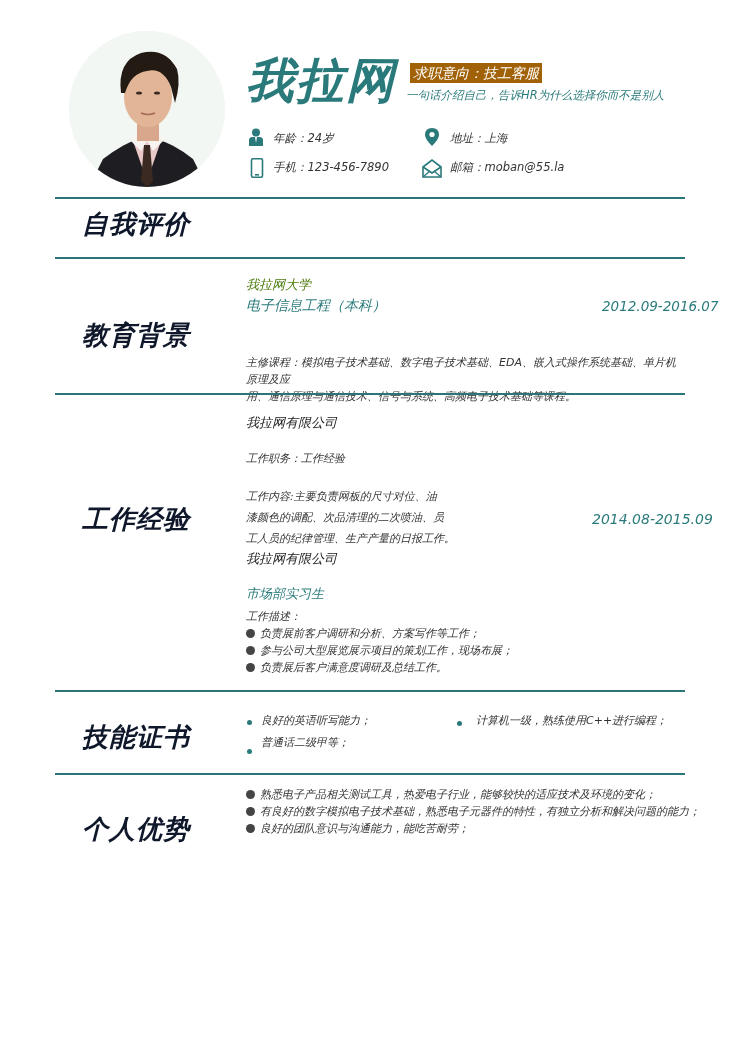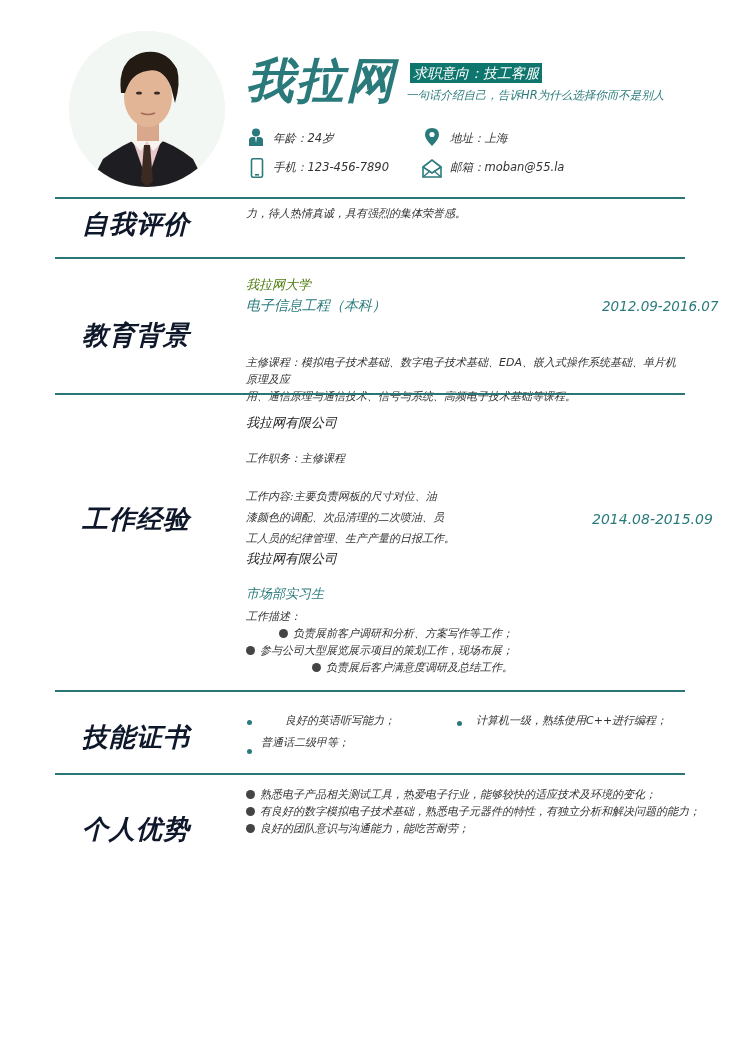--- a/index.html
+++ b/index.html
@@ -5,21 +5,21 @@
   * { margin: 0; padding: 0; box-sizing: border-box; }
   html, body { width: 750px; height: 1058px; background: #ffffff; overflow: hidden; }
   body { font-family: "DejaVu Sans", "Liberation Sans", sans-serif; color: #333; position: relative; }
   .abs { position: absolute; font-style: italic; }
   .teal { color: #2a7a7b; }
   .photo {
     left: 69px; top: 31px; width: 156px; height: 156px; border-radius: 50%;
     background: #f3f7f3; overflow: hidden;
   }
   .name { left: 246px; top: 50px; font-size: 48px; font-weight: bold; color: #2a7a7b; letter-spacing: 2px; line-height: 60px; }
-  .intent { left: 410px; top: 63px; background: #0f766e; color: #fff; font-size: 14px; padding: 1px 3px; line-height: 18px; }
+  .intent { left: 410px; top: 63px; background: #a16207; color: #fff; font-size: 14px; padding: 1px 3px; line-height: 18px; }
   .slogan { left: 406px; top: 88px; font-size: 11.5px; color: #2a7a7b; }
   .info { font-size: 11.5px; color: #333; }
   .icon { width: 16px; height: 18px; }
   .hr { left: 55px; width: 630px; height: 2px; background: #2a7575; }
   .sect-title { left: 82px; font-size: 26px; font-weight: bold; color: #0f172a; letter-spacing: 1px; }
   .body-text { font-size: 11px; color: #333; line-height: 17px; }
   .bullet-dot { display: inline-block; width: 9px; height: 9px; border-radius: 50%; background: #444; margin-right: 5px; vertical-align: -1px; }
   .small-dot { width: 5px; height: 5px; border-radius: 50%; background: #2a7a7b; }
 </style>
 </head>
@@ -76,61 +76,60 @@
       <path d="M1 9 L10 15 L19 9" fill="none" stroke="#2a7a7b" stroke-width="1.6"></path>
       <path d="M1 19 L8 13 M19 19 L12 13" stroke="#2a7a7b" stroke-width="1.4"></path>
     </svg>
 </div>
 <div class="abs info" style="left:450px; top:160px;">邮箱：moban@55.la</div>
 
 <div class="abs hr" style="top:197px;"></div>
 
 <div class="abs sect-title" style="top:207px;">自我评价</div>
 <div class="abs body-text" style="left:246px; top:205px; width:450px;">
-  <div>力，待人热情真诚，具有强烈的集体荣誉感。</div>
 </div>
 
 <div class="abs hr" style="top:257px;"></div>
 
 <div class="abs sect-title" style="top:318px;">教育背景</div>
 <div class="abs" style="left:246px; top:276px; font-size:13px; color:#4d7c0f;">我拉网大学</div>
 <div class="abs teal" style="left:246px; top:297px; font-size:14px;">电子信息工程（本科）</div>
 <div class="abs teal" style="left:602px; top:298px; font-size:13.5px;">2012.09-2016.07</div>
 <div class="abs body-text" style="left:246px; top:326px; width:450px;margin-top:28px;">
   <div>主修课程：模拟电子技术基础、数字电子技术基础、EDA、嵌入式操作系统基础、单片机</div>
   <div>原理及应</div>
   <div>用、通信原理与通信技术、信号与系统、高频电子技术基础等课程。</div>
 </div>
 
 <div class="abs hr" style="top:393px;"></div>
 
 <div class="abs sect-title" style="top:502px;">工作经验</div>
 <div class="abs" style="left:246px; top:414px; font-size:13px; color:#222;">我拉网有限公司</div>
-<div class="abs body-text" style="left:246px; top:450px;">工作职务：主修课程</div>
+<div class="abs body-text" style="left:246px; top:450px;">工作职务：工作经验</div>
 <div class="abs body-text" style="left:246px; top:486px; line-height:21px;">
   <div>工作内容:主要负责网板的尺寸对位、油</div>
   <div>漆颜色的调配、次品清理的二次喷油、员</div>
   <div>工人员的纪律管理、生产产量的日报工作。</div>
 </div>
 <div class="abs teal" style="left:592px; top:511px; font-size:14px;">2014.08-2015.09</div>
 
 <div class="abs" style="left:246px; top:550px; font-size:13px; color:#222;">我拉网有限公司</div>
 <div class="abs teal" style="left:246px; top:585px; font-size:13px;">市场部实习生</div>
 <div class="abs body-text" style="left:246px; top:608px;">工作描述：</div>
-<div class="abs body-text" style="left:246px; top:625px;text-align:right;">
+<div class="abs body-text" style="left:246px; top:625px;">
   <div><span class="bullet-dot"></span><span>负责展前客户调研和分析、方案写作等工作；</span></div>
   <div><span class="bullet-dot"></span><span>参与公司大型展览展示项目的策划工作，现场布展；</span></div>
   <div><span class="bullet-dot"></span><span>负责展后客户满意度调研及总结工作。</span></div>
 </div>
 
 <div class="abs hr" style="top:690px;"></div>
 
 <div class="abs sect-title" style="top:720px;">技能证书</div>
 <div class="abs small-dot" style="left:247px; top:720px;"></div>
-<div class="abs body-text" style="left:261px; top:712px;margin-left:24px;">良好的英语听写能力；</div>
+<div class="abs body-text" style="left:261px; top:712px;">良好的英语听写能力；</div>
 <div class="abs small-dot" style="left:247px; top:749px;"></div>
 <div class="abs body-text" style="left:261px; top:734px;">普通话二级甲等；</div>
 <div class="abs small-dot" style="left:457px; top:721px;"></div>
 <div class="abs body-text" style="left:476px; top:712px;">计算机一级，熟练使用C++进行编程；</div>
 
 <div class="abs hr" style="top:773px;"></div>
 
 <div class="abs sect-title" style="top:812px;">个人优势</div>
 <div class="abs body-text" style="left:246px; top:786px; width:480px;">
   <div><span class="bullet-dot"></span><span>熟悉电子产品相关测试工具，热爱电子行业，能够较快的适应技术及环境的变化；</span></div>

